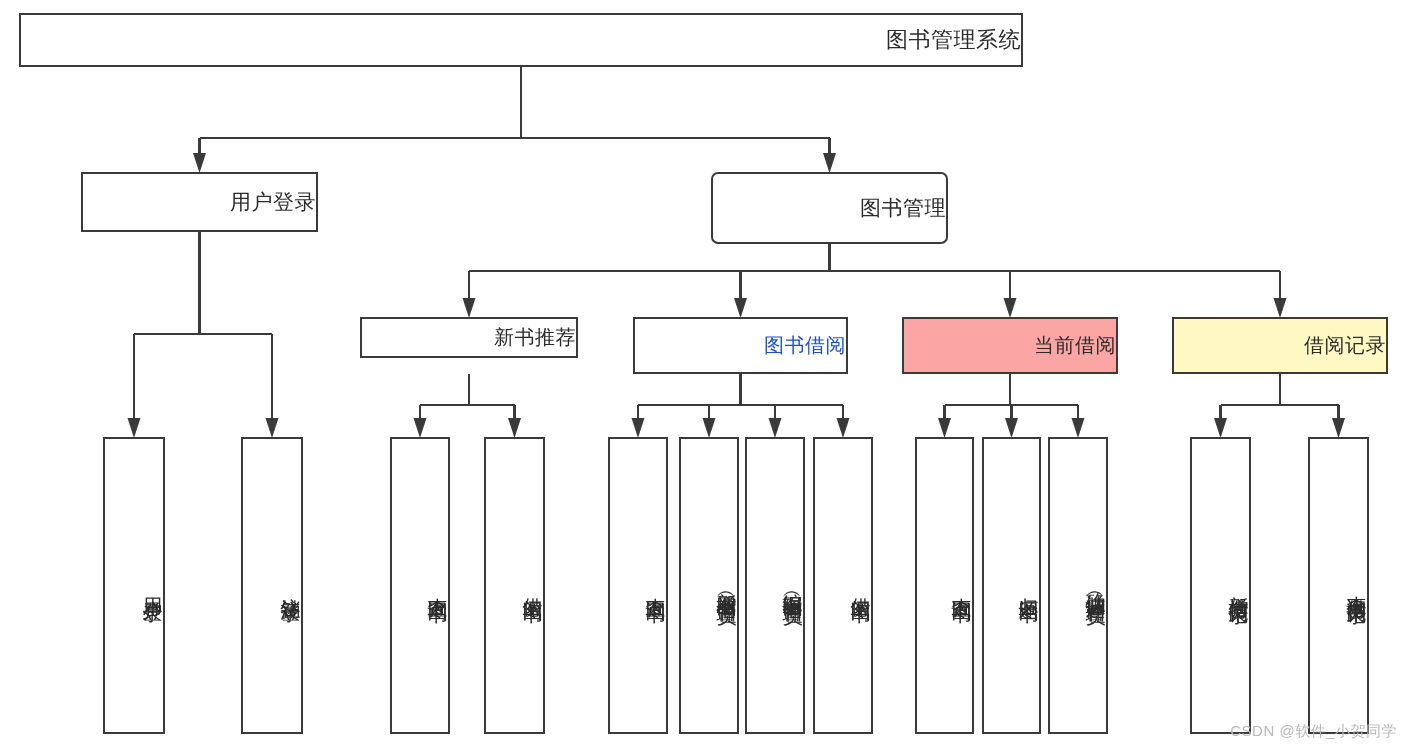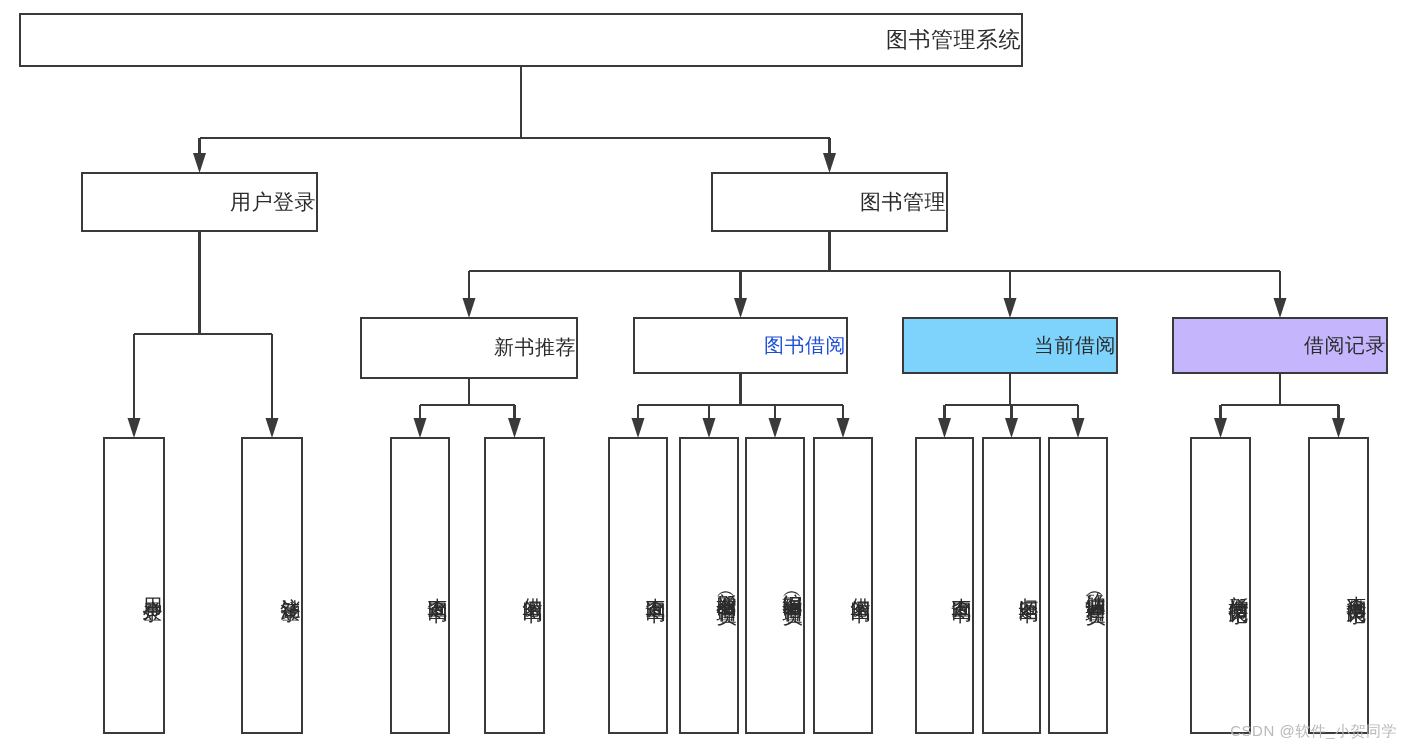--- a/index.html
+++ b/index.html
@@ -129,33 +129,33 @@
       <line x1="1338.5" y1="405" x2="1338.5" y2="419" stroke="#3a3a3a" stroke-width="2.5" shape-rendering="crispEdges"></line>
       <polygon points="1332,418 1345,418 1338.5,438" fill="#3a3a3a"></polygon>
     </svg>
   <div id="node-layer">
       <div class="node-box root" style="left: 19px; top: 13px; width: 1004px; height: 54px; border-color: rgb(58, 58, 58); background: rgb(255, 255, 255);">
         <span class="node-label" style="color: rgb(43, 43, 43);">图书管理系统</span>
       </div>
       <div class="node-box level2" style="left: 81px; top: 172px; width: 237px; height: 60px; border-color: rgb(58, 58, 58); background: rgb(255, 255, 255);">
         <span class="node-label" style="color: rgb(43, 43, 43);">用户登录</span>
       </div>
-      <div class="node-box level2" style="left: 711px; top: 172px; width: 237px; height: 60px; border-color: rgb(58, 58, 58); background: rgb(255, 255, 255);">
+      <div class="node-box level2" style="left: 711px; top: 172px; width: 237px; height: 72px; border-color: rgb(58, 58, 58); background: rgb(255, 255, 255); border-radius: 7px;">
         <span class="node-label" style="color: rgb(43, 43, 43);">图书管理</span>
       </div>
-      <div class="node-box level3" style="left: 360px; top: 317px; width: 218px; height: 62px; border-color: rgb(58, 58, 58); background: rgb(255, 255, 255);">
+      <div class="node-box level3" style="left: 360px; top: 317px; width: 218px; height: 41px; border-color: rgb(58, 58, 58); background: rgb(255, 255, 255);">
         <span class="node-label" style="color: rgb(43, 43, 43);">新书推荐</span>
       </div>
       <div class="node-box level3" style="left: 633px; top: 317px; width: 215px; height: 57px; border-color: rgb(58, 58, 58); background: rgb(255, 255, 255);">
         <span class="node-label" style="color: #1d4ed8;">图书借阅</span>
       </div>
-      <div class="node-box level3" style="left: 902px; top: 317px; width: 216px; height: 57px; border-color: rgb(58, 58, 58); background: #7dd3fc;">
+      <div class="node-box level3" style="left: 902px; top: 317px; width: 216px; height: 57px; border-color: rgb(58, 58, 58); background: #fca5a5;">
         <span class="node-label" style="color: rgb(43, 43, 43);">当前借阅</span>
       </div>
-      <div class="node-box level3" style="left: 1172px; top: 317px; width: 216px; height: 57px; border-color: rgb(58, 58, 58); background: #c4b5fd;">
+      <div class="node-box level3" style="left: 1172px; top: 317px; width: 216px; height: 57px; border-color: rgb(58, 58, 58); background: #fef9c3;">
         <span class="node-label" style="color: rgb(43, 43, 43);">借阅记录</span>
       </div>
       <div class="node-box leaf vertical" style="left: 103px; top: 437px; width: 62px; height: 297px; border-color: rgb(58, 58, 58); background: rgb(255, 255, 255);">
         <span class="node-label" style="color: rgb(43, 43, 43);">用户登录</span>
       </div>
       <div class="node-box leaf vertical" style="left: 241px; top: 437px; width: 62px; height: 297px; border-color: rgb(58, 58, 58); background: rgb(255, 255, 255);">
         <span class="node-label" style="color: rgb(43, 43, 43);">注销登录</span>
       </div>
       <div class="node-box leaf vertical" style="left: 390px; top: 437px; width: 60px; height: 297px; border-color: rgb(58, 58, 58); background: rgb(255, 255, 255);">
         <span class="node-label" style="color: rgb(43, 43, 43);">查询图书</span>

